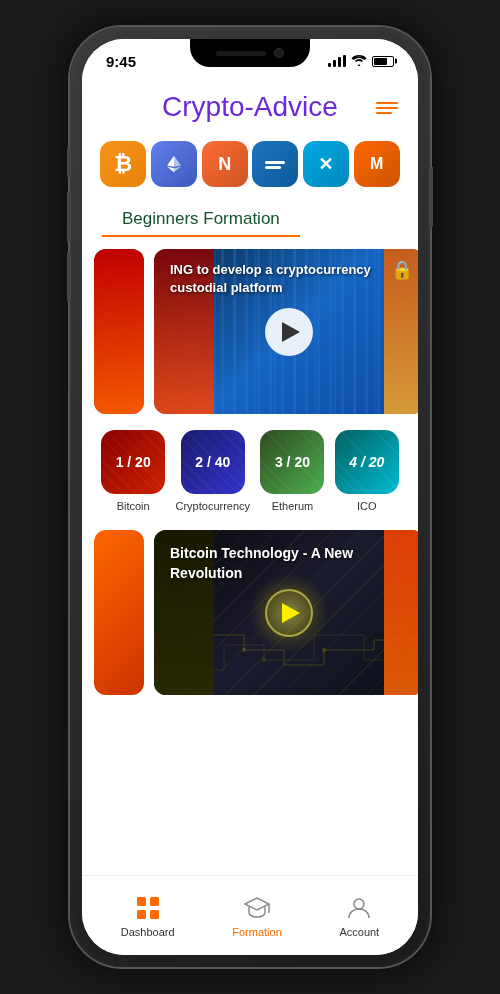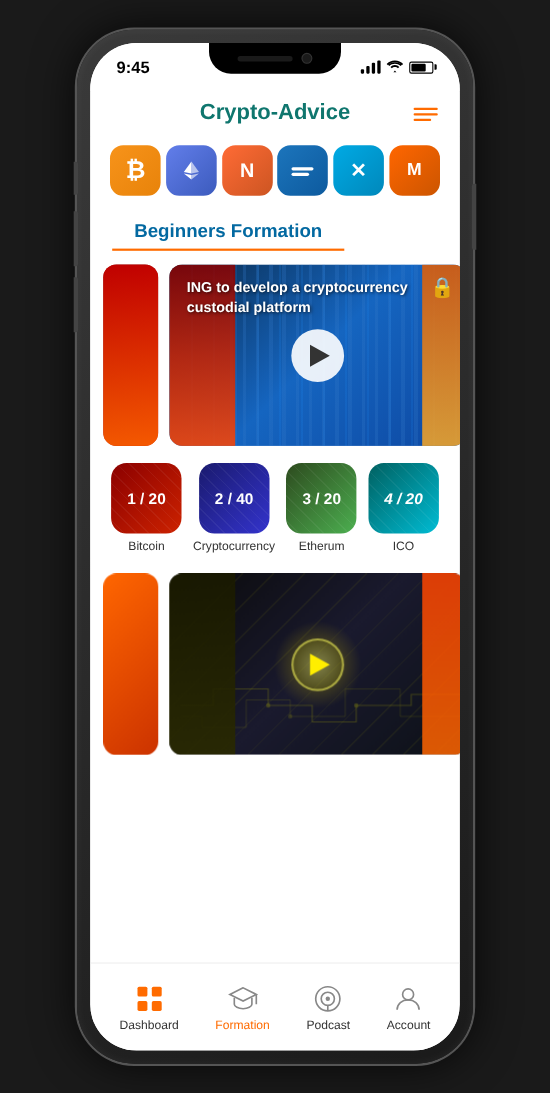--- a/index.html
+++ b/index.html
@@ -153,23 +153,23 @@
     .app-header {
       background: #fff;
       padding: 8px 20px 10px;
       display: flex;
       align-items: center;
       justify-content: center;
       position: relative;
     }
 
     .app-title {
-      font-size: 20px;
-      font-weight: 700;
-      color: #0f766e;
+      font-size: 28px;
+      font-weight: 400;
+      color: #6d28d9;
     }
 
     .menu-icon {
       position: absolute;
       right: 20px;
       top: 50%;
       transform: translateY(-50%);
       display: flex;
       flex-direction: column;
       gap: 3px;
@@ -212,22 +212,22 @@
       overflow-y: auto;
       overflow-x: hidden;
       background: #fff;
     }
 
     .scroll-content::-webkit-scrollbar { display: none; }
 
     
     .section-title {
       font-size: 17px;
-      font-weight: 700;
-      color: #0369a1;
+      font-weight: 400;
+      color: #14532d;
       padding: 10px 20px 6px;
       border-bottom: 2px solid #ff6b00;
       display: inline-block;
       margin-left: 20px;
       margin-bottom: 8px;
     }
 
     .section-wrapper {
       padding-bottom: 4px;
     }
@@ -681,20 +681,21 @@
 
                   <svg class="circuit-lines" viewBox="0 0 260 50" xmlns="http://www.w3.org/2000/svg">
                     <path d="M0,25 H30 V10 H80 V25 H120 V40 H160 V25 H210 V15 H260" stroke="#cccc00" stroke-width="1" fill="none" opacity="0.6"></path>
                     <path d="M0,35 H20 V45 H60 V20 H100 V35 H150 V10 H200 V35 H260" stroke="#cccc00" stroke-width="0.8" fill="none" opacity="0.4"></path>
                     <circle cx="80" cy="25" r="2" fill="#cccc00" opacity="0.6"></circle>
                     <circle cx="160" cy="25" r="2" fill="#cccc00" opacity="0.6"></circle>
                     <circle cx="100" cy="35" r="2" fill="#cccc00" opacity="0.4"></circle>
                   </svg>
                   <div class="video-side-left" style="background: linear-gradient(180deg, #1a1a00, #2a2a00); opacity:0.9;"></div>
                   <div class="video-side-right" style="background: linear-gradient(180deg, #ff4400, #ff6600); opacity:0.85;"></div>
+                  <div class="video-title-text" style="font-size:14px; top:14px;">Bitcoin Technology - A New Revolution</div>
                   <div class="video-glow"></div>
                   <div class="play-btn" style="background: rgba(200,200,0,0.15); border: 2px solid rgba(255,255,100,0.5);">
                     <div class="play-triangle" style="border-left-color: #ffee00;"></div>
                   </div>
                 </div>
               </div>
 
             </div>
           </div>
 
@@ -720,31 +721,20 @@
               <svg width="28" height="26" viewBox="0 0 28 26" fill="none" xmlns="http://www.w3.org/2000/svg">
                 <path d="M14 3L2 9l12 6 12-6-12-6z" stroke="#888" stroke-width="1.5" fill="none"></path>
                 <path d="M6 12v6c0 2 3.6 4 8 4s8-2 8-4v-6" stroke="#888" stroke-width="1.5" fill="none"></path>
                 <line x1="26" y1="9" x2="26" y2="18" stroke="#888" stroke-width="1.5"></line>
               </svg>
             </div>
             <span class="nav-label active">Formation</span>
           </div>
 
 
-          <div class="nav-item">
-            <div class="nav-icon">
-              <svg width="26" height="26" viewBox="0 0 26 26" fill="none" xmlns="http://www.w3.org/2000/svg">
-                <circle cx="13" cy="13" r="11" stroke="#888" stroke-width="1.5" fill="none"></circle>
-                <circle cx="13" cy="13" r="6" stroke="#888" stroke-width="1.5" fill="none"></circle>
-                <circle cx="13" cy="13" r="2" fill="#888"></circle>
-                <line x1="13" y1="19" x2="13" y2="24" stroke="#888" stroke-width="1.5"></line>
-              </svg>
-            </div>
-            <span class="nav-label">Podcast</span>
-          </div>
 
           <div class="nav-item">
             <div class="nav-icon">
               <svg width="26" height="26" viewBox="0 0 26 26" fill="none" xmlns="http://www.w3.org/2000/svg">
                 <circle cx="13" cy="9" r="5" stroke="#888" stroke-width="1.5" fill="none"></circle>
                 <path d="M3 23c0-5.5 4.5-9 10-9s10 3.5 10 9" stroke="#888" stroke-width="1.5" fill="none"></path>
               </svg>
             </div>
             <span class="nav-label">Account</span>
           </div>

